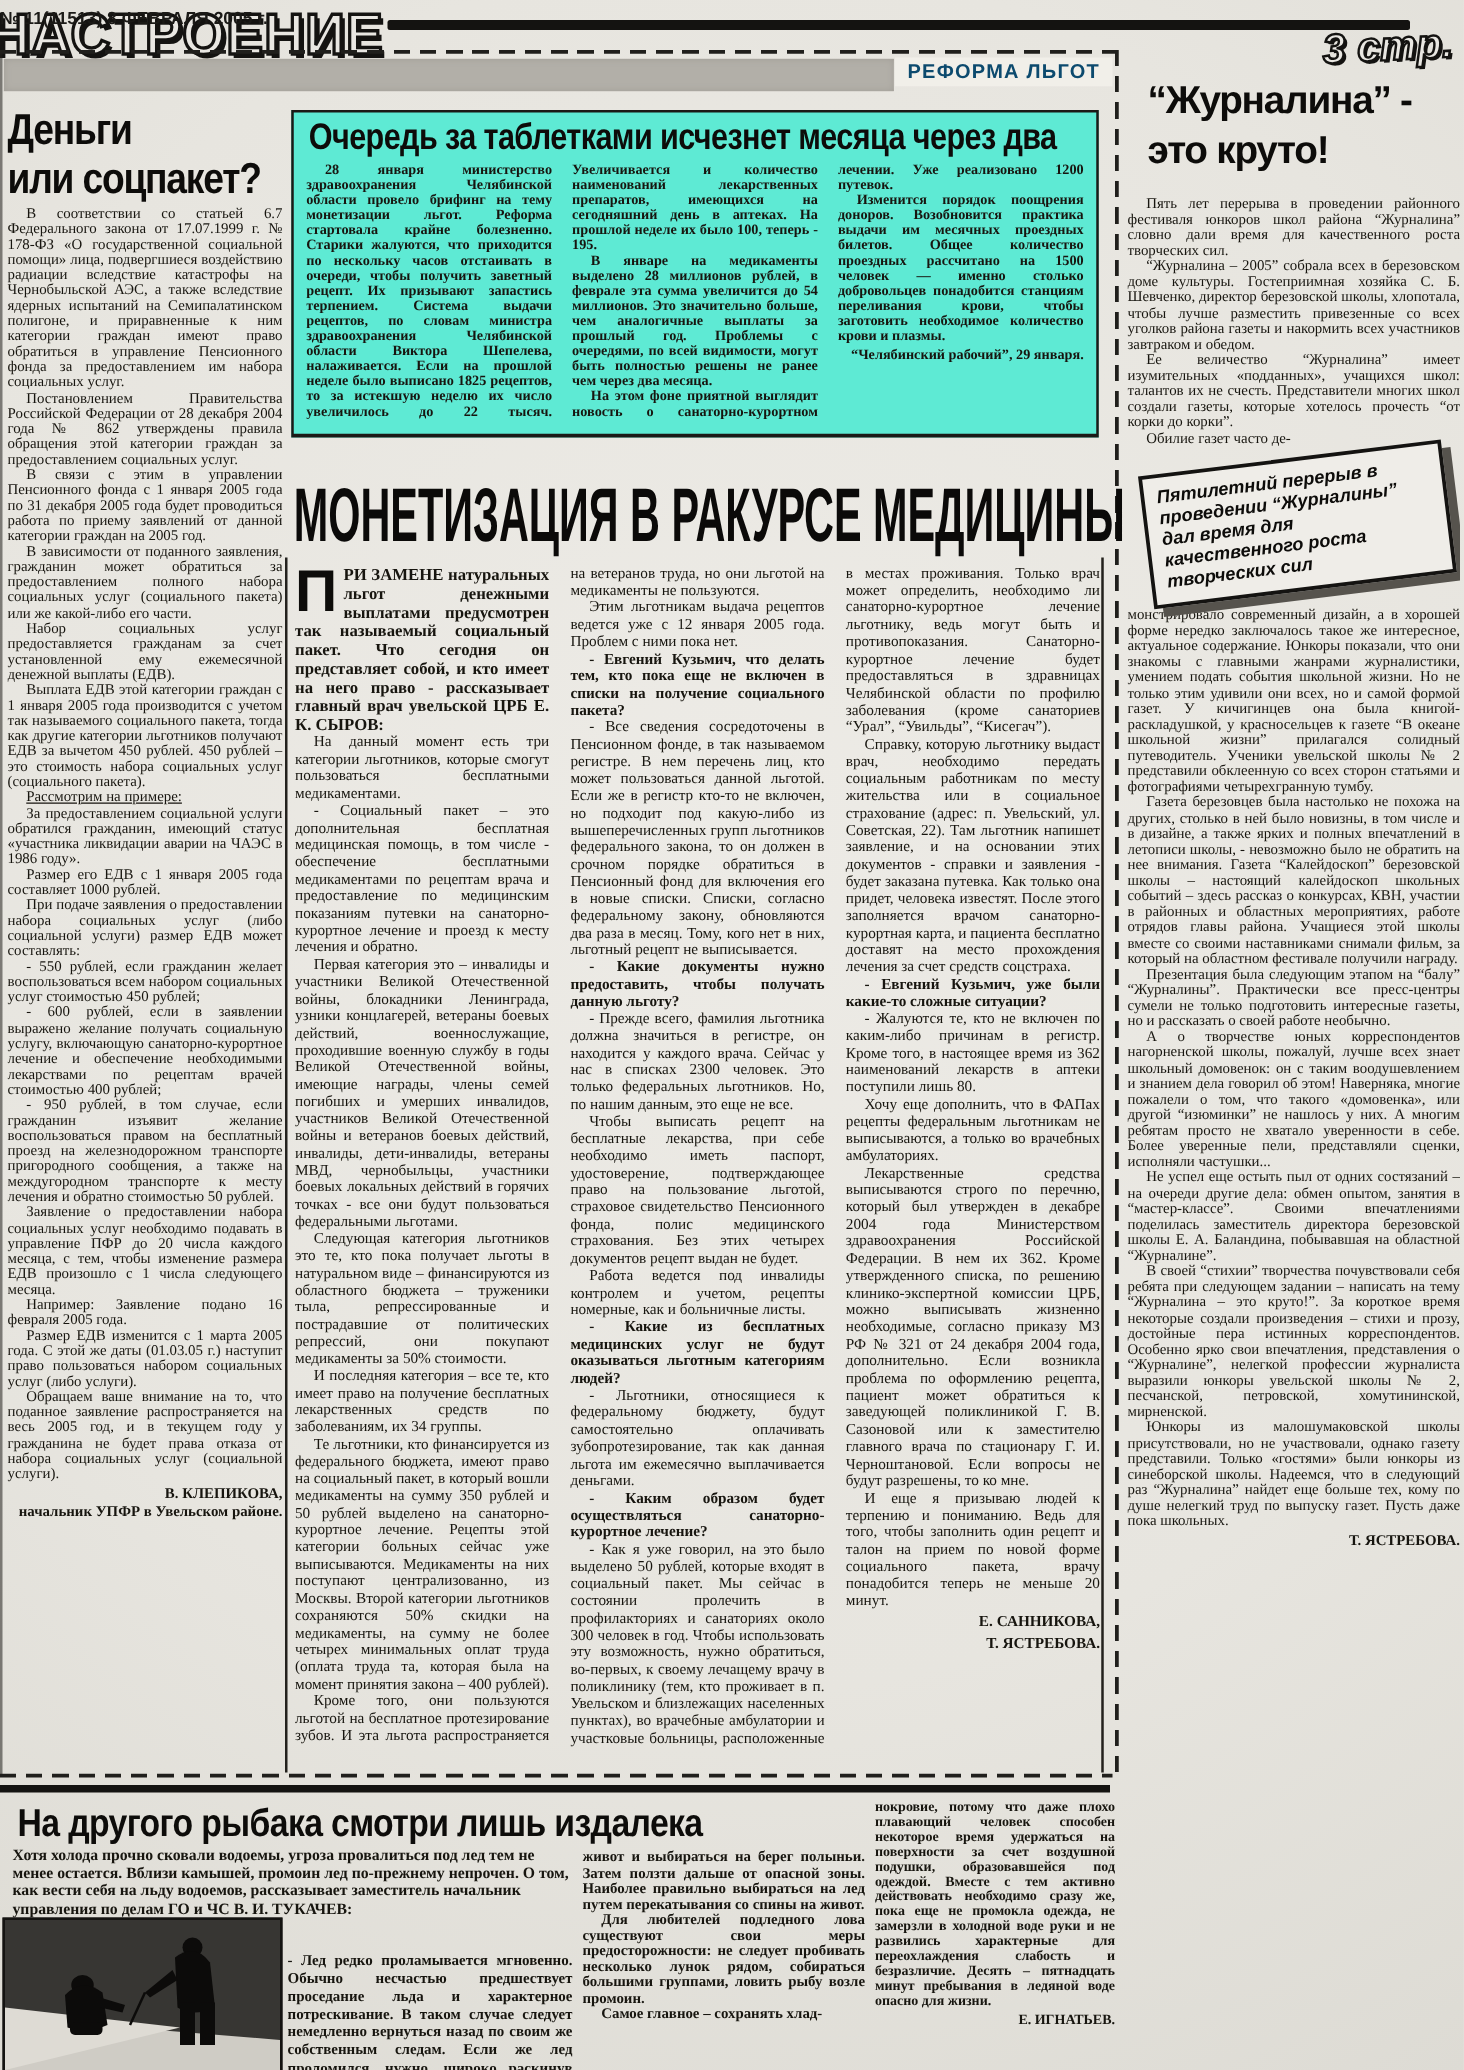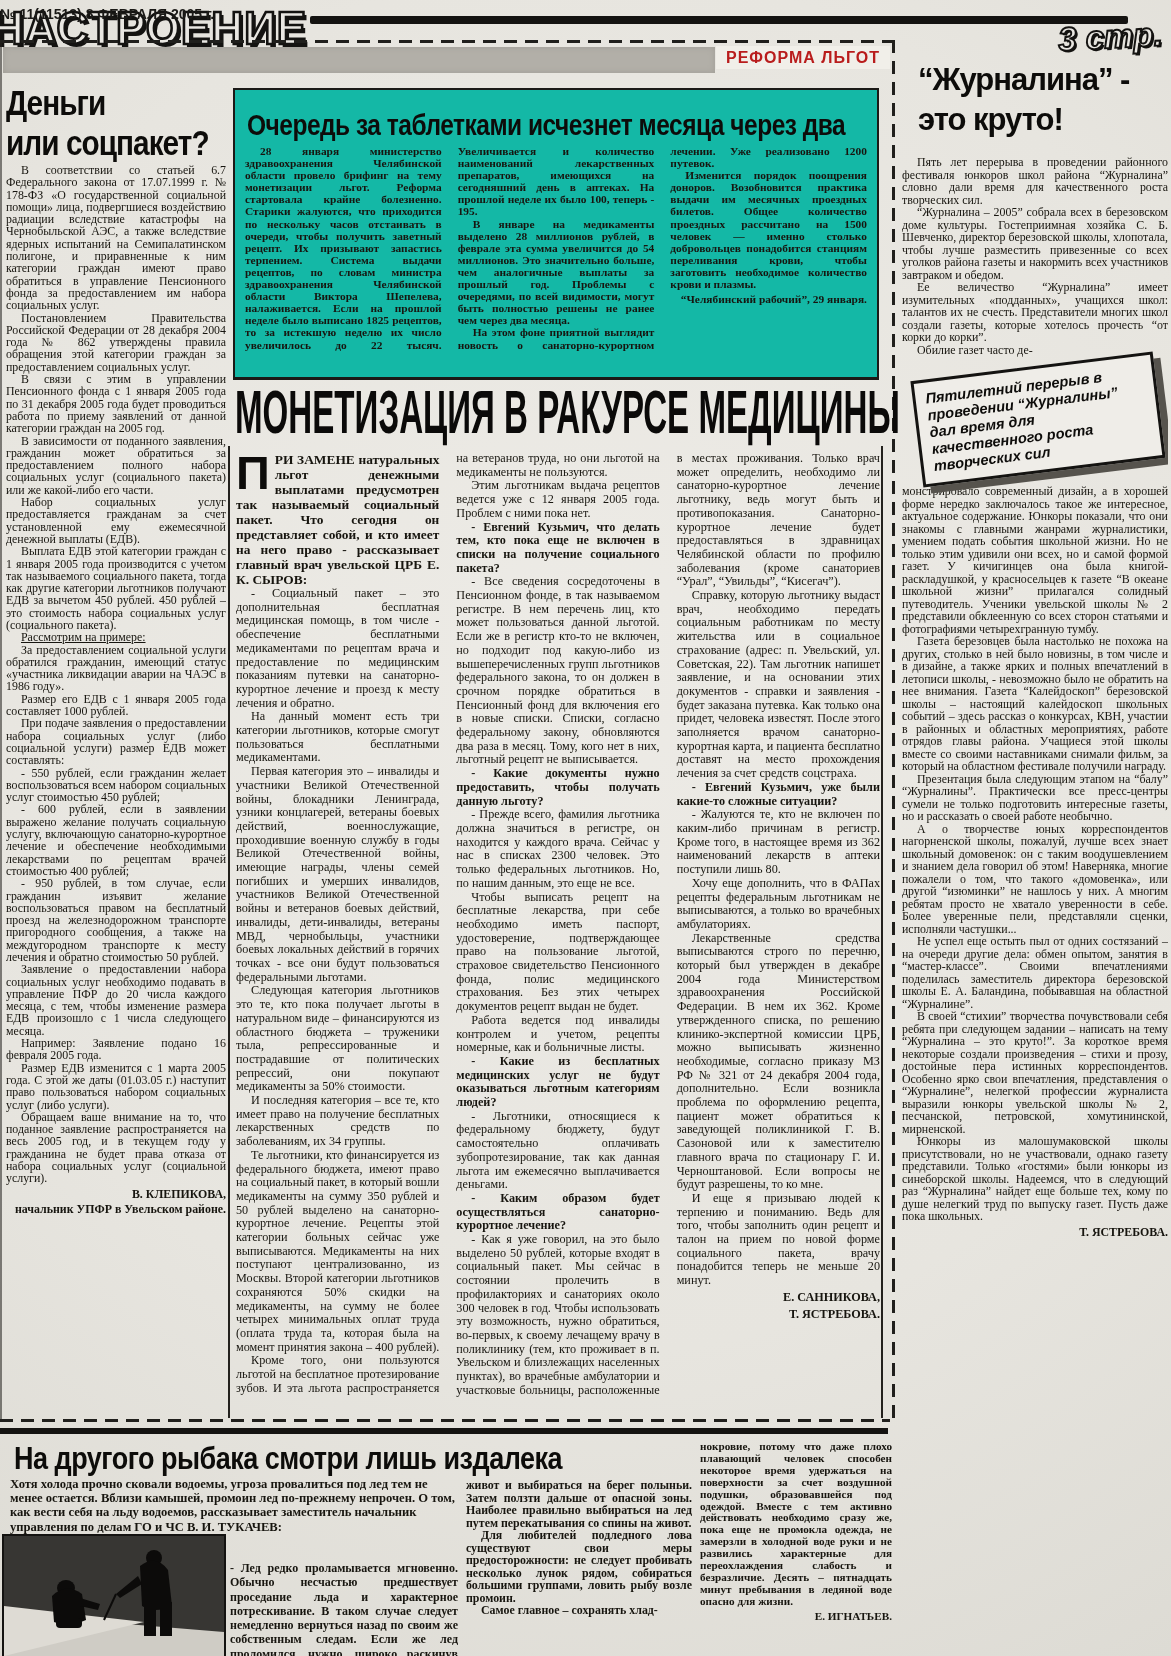--- a/index.html
+++ b/index.html
@@ -25,21 +25,21 @@
   .page-num{
     font-family:"Liberation Sans",sans-serif;font-weight:bold;font-style:italic;
     font-size:33px;color:#e9e7e2;-webkit-text-stroke:2px #141311;
     text-shadow:2px 2px 0 #141311;transform:rotate(-3deg);white-space:nowrap;
   }
   .dash-h{background:repeating-linear-gradient(90deg,#201f1c 0 13px,transparent 13px 21px);}
   .dash-v{background:repeating-linear-gradient(180deg,#201f1c 0 13px,transparent 13px 21px);}
   .graybar{background:#b2afa8;box-shadow:inset 0 0 6px #a09d96;}
   .section-label{
     font-family:"Liberation Sans",sans-serif;font-weight:bold;font-size:16px;
-    letter-spacing:1px;background:#f1efe9;color:#b91c1c;
+    letter-spacing:1px;background:#f1efe9;color:#0c4a6e;
     padding:3px 10px 2px 10px;white-space:nowrap;
   }
   .vrule{background:#23211d;}
   
   p{margin:0;text-indent:15px;text-align:justify;}
   p.q{font-weight:bold;}
   p.u{text-decoration:underline;}
   p.noind{text-indent:0;}
   p.narrow{width:50%;}
   p.sig{text-align:right;font-weight:bold;text-indent:0;margin-top:3px;}
@@ -50,21 +50,21 @@
   }
   
   .left-art{width:220px;}
   .left-art h2{
     margin:0 0 10px 0;font-family:"Liberation Sans",sans-serif;font-weight:bold;
     font-size:31px;line-height:35px;letter-spacing:-1px;color:#0d0c0a;
     transform:scale(0.96,1.12);transform-origin:left top;white-space:nowrap;
   }
   .left-art .body{font-size:11.9px;line-height:12.3px;height:1248px;overflow:hidden;}
   
-  .top-box{border:2px solid #1b1a17;border-bottom-width:3px;background:#14b8a6;padding:16px 10px;}
+  .top-box{border:2px solid #1b1a17;border-bottom-width:3px;background:#5eead4;padding:1px 10px;}
   .top-box h2{
     margin:2px 0 8px 2px;font-family:"Liberation Sans",sans-serif;font-weight:bold;
     font-size:25px;letter-spacing:-0.5px;color:#0d0c0a;white-space:nowrap;
     transform:scale(0.98,1.18);transform-origin:left top;
   }
   .top-box .body{
     column-count:3;column-gap:16px;height:212px;overflow:hidden;
     font-size:11.4px;line-height:12.1px;font-weight:bold;column-fill:auto;
   }
   
@@ -157,22 +157,22 @@
       <p>В январе на медикаменты выделено 28 миллионов рублей, в феврале эта сумма увеличится до 54 миллионов. Это значительно больше, чем аналогичные выплаты за прошлый год. Проблемы с очередями, по всей видимости, могут быть полностью решены не ранее чем через два месяца.</p>
       <p>На этом фоне приятной выглядит новость о санаторно-курортном лечении. Уже реализовано 1200 путевок.</p>
       <p>Изменится порядок поощрения доноров. Возобновится практика выдачи им месячных проездных билетов. Общее количество проездных рассчитано на 1500 человек — именно столько добровольцев понадобится станциям переливания крови, чтобы заготовить необходимое количество крови и плазмы.</p>
       <p class="sig">“Челябинский рабочий”, 29 января.</p>
     </div>
 </div>
 
 <div class="abs main-headline" style="left:235px;top:376px;">МОНЕТИЗАЦИЯ В РАКУРСЕ МЕДИЦИНЫ</div>
 <div class="abs main-body" style="left:236px;top:452px;width:644px;">
     <p class="lead noind">ПРИ ЗАМЕНЕ натуральных льгот денежными выплатами предусмотрен так называемый социальный пакет. Что сегодня он представляет собой, и кто имеет на него право - рассказывает главный врач увельской ЦРБ Е. К. СЫРОВ:</p>
+    <p>На данный момент есть три категории льготников, которые смогут пользоваться бесплатными медикаментами.</p>
     <p>- Социальный пакет – это дополнительная бесплатная медицинская помощь, в том числе - обеспечение бесплатными медикаментами по рецептам врача и предоставление по медицинским показаниям путевки на санаторно-курортное лечение и проезд к месту лечения и обратно.</p>
-    <p>На данный момент есть три категории льготников, которые смогут пользоваться бесплатными медикаментами.</p>
     <p>Первая категория это – инвалиды и участники Великой Отечественной войны, блокадники Ленинграда, узники концлагерей, ветераны боевых действий, военнослужащие, проходившие военную службу в годы Великой Отечественной войны, имеющие награды, члены семей погибших и умерших инвалидов, участников Великой Отечественной войны и ветеранов боевых действий, инвалиды, дети-инвалиды, ветераны МВД, чернобыльцы, участники боевых локальных действий в горячих точках - все они будут пользоваться федеральными льготами.</p>
     <p>Следующая категория льготников это те, кто пока получает льготы в натуральном виде – финансируются из областного бюджета – труженики тыла, репрессированные и пострадавшие от политических репрессий, они покупают медикаменты за 50% стоимости.</p>
     <p>И последняя категория – все те, кто имеет право на получение бесплатных лекарственных средств по заболеваниям, их 34 группы.</p>
     <p>Те льготники, кто финансируется из федерального бюджета, имеют право на социальный пакет, в который вошли медикаменты на сумму 350 рублей и 50 рублей выделено на санаторно-курортное лечение. Рецепты этой категории больных сейчас уже выписываются. Медикаменты на них поступают централизованно, из Москвы. Второй категории льготников сохраняются 50% скидки на медикаменты, на сумму не более четырех минимальных оплат труда (оплата труда та, которая была на момент принятия закона – 400 рублей).</p>
     <p>Кроме того, они пользуются льготой на бесплатное протезирование зубов. И эта льгота распространяется на ветеранов труда, но они льготой на медикаменты не пользуются.</p>
     <p>Этим льготникам выдача рецептов ведется уже с 12 января 2005 года. Проблем с ними пока нет.</p>
     <p class="q">- Евгений Кузьмич, что делать тем, кто пока еще не включен в списки на получение социального пакета?</p>
     <p>- Все сведения сосредоточены в Пенсионном фонде, в так называемом регистре. В нем перечень лиц, кто может пользоваться данной льготой. Если же в регистр кто-то не включен, но подходит под какую-либо из вышеперечисленных групп льготников федерального закона, то он должен в срочном порядке обратиться в Пенсионный фонд для включения его в новые списки. Списки, согласно федеральному закону, обновляются два раза в месяц. Тому, кого нет в них, льготный рецепт не выписывается.</p>
     <p class="q">- Какие документы нужно предоставить, чтобы получать данную льготу?</p>
     <p>- Прежде всего, фамилия льготника должна значиться в регистре, он находится у каждого врача. Сейчас у нас в списках 2300 человек. Это только федеральных льготников. Но, по нашим данным, это еще не все.</p>

